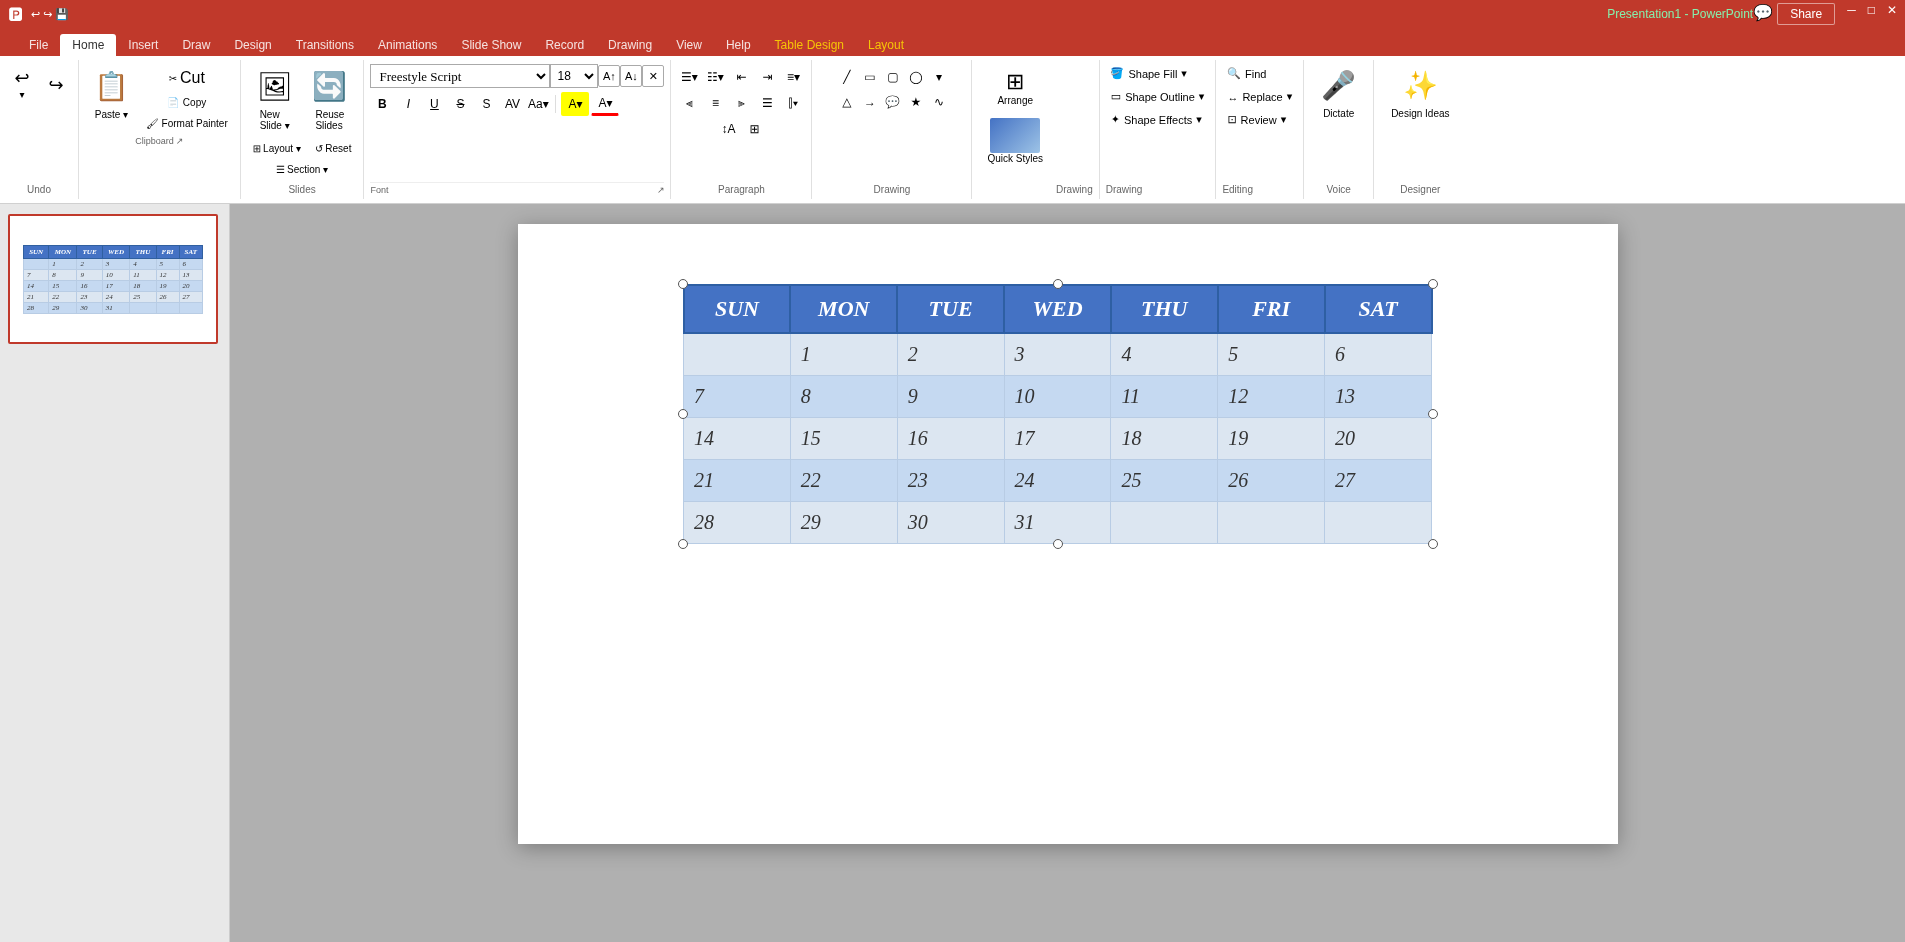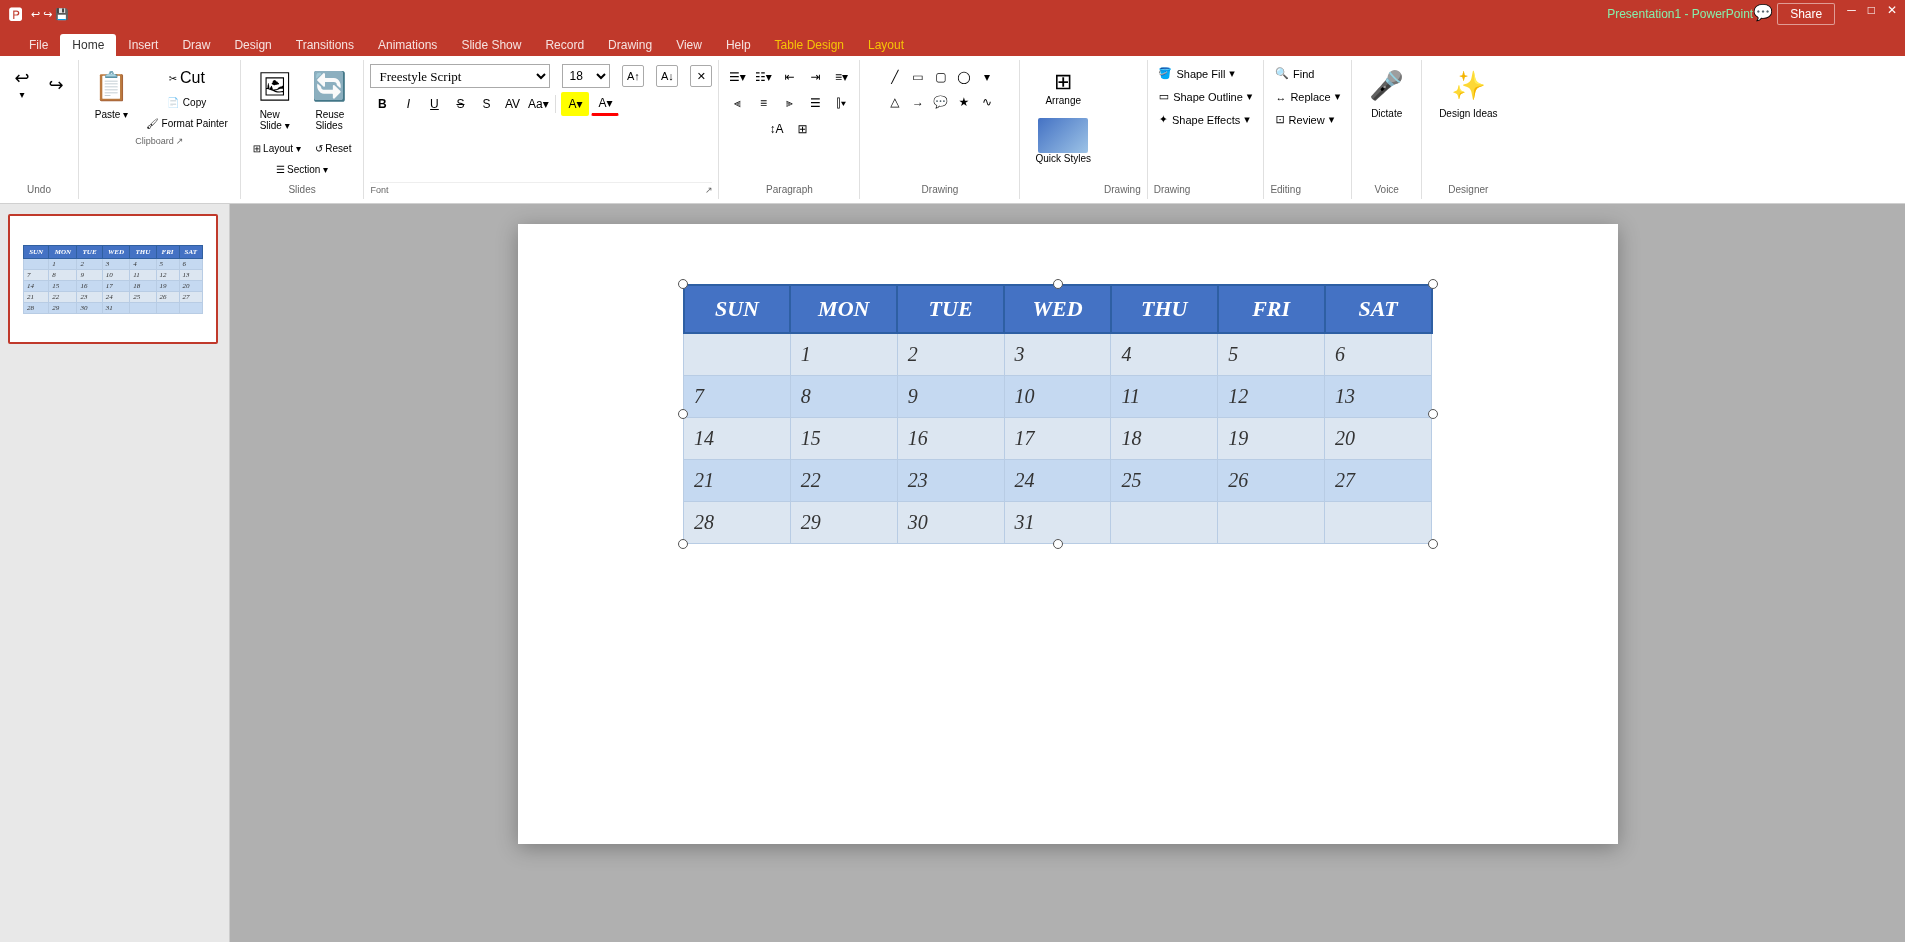--- a/index.html
+++ b/index.html
@@ -68,21 +68,21 @@
     .ribbon-btn-large .label { font-size: 10px; margin-top: 6px; }
 
     
     .font-area {
       display: flex;
       flex-direction: column;
       gap: 4px;
       padding: 4px 6px;
       border-right: 1px solid #e0e0e0;
     }
-    .font-row { display: flex; align-items: center; gap: 12px; justify-content: space-between; }
+    .font-row { display: flex; align-items: center; gap: 0; justify-content: space-between; }
     .font-select {
       width: 180px;
       height: 24px;
       border: 1px solid #aaa;
       font-size: 13px;
       font-family: 'Freestyle Script', cursive;
       padding: 0 4px;
       background: white;
     }
     .font-size-select {

